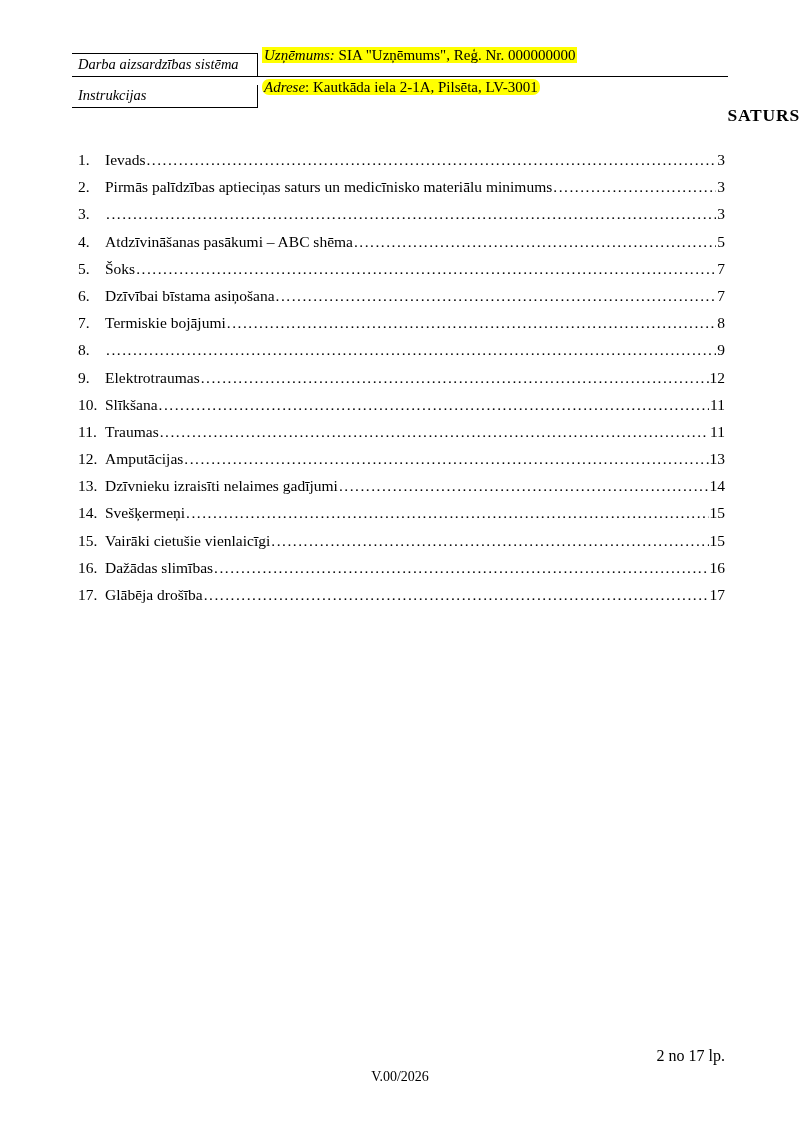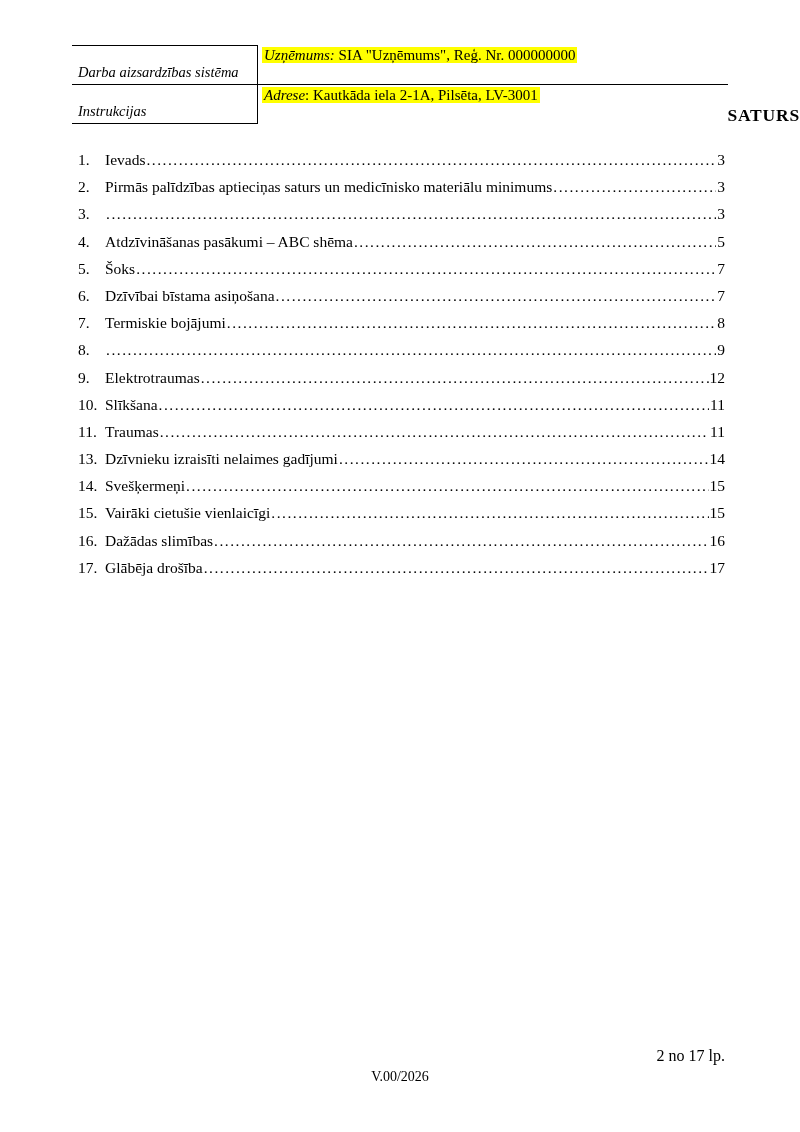--- a/index.html
+++ b/index.html
@@ -21,22 +21,23 @@
     top: 45px;
     width: 656px;
     font-size: 14.5px;
   }
   .hdr-row { display: flex; align-items: stretch; }
   .hdr-row1 { border-bottom: 1.4px solid #000; }
   .hdr-cell-left {
     width: 186px;
     flex: none;
     border-right: 1.4px solid #000;
-    padding: 18px 8px 3px 6px;
+    padding: 2px 8px 3px 6px;
     font-style: italic;
+    margin-top: 8px;
   }
   .hdr-row1 .hdr-cell-left { border-top: 1.4px solid #000; }
   .hdr-row2 .hdr-cell-left { border-bottom: 1.4px solid #000; }
   .hdr-cell-right { flex: 1; padding: 2px 0 3px 4px; font-size: 15px; }
   .hl { padding: 0 2px; }
   .hl .lbl { font-style: italic; }
 
   
   .doc-title {
     position: absolute;
@@ -101,21 +102,21 @@
   <div class="doc-header">
     <div class="hdr-row hdr-row1">
       <div class="hdr-cell-left">Darba aizsardzības sistēma</div>
       <div class="hdr-cell-right">
         <span class="hl" style="background: rgb(255, 255, 0);"><span class="lbl">Uzņēmums:</span><span> SIA "Uzņēmums", Reģ. Nr. 000000000</span></span>
       </div>
     </div>
     <div class="hdr-row hdr-row2">
       <div class="hdr-cell-left">Instrukcijas</div>
       <div class="hdr-cell-right">
-        <span class="hl" style="background: rgb(255, 255, 0);"><span class="lbl">Adrese</span><span>: Kautkāda iela 2-1A, Pilsēta, LV-3001</span></span>
+        <span class="hl" style="background: rgb(255, 255, 0); border-radius: 7px;"><span class="lbl">Adrese</span><span>: Kautkāda iela 2-1A, Pilsēta, LV-3001</span></span>
       </div>
     </div>
   </div>
 
   <div class="doc-title">SATURS</div>
 
   <div class="toc">
   <div class="toc-row">
     <span class="toc-num">1.</span>
     <span class="toc-label">Ievads</span>
@@ -184,20 +185,26 @@
     <span class="toc-page">11</span>
   </div>
 
   <div class="toc-row">
     <span class="toc-num">11.</span>
     <span class="toc-label">Traumas</span>
     <span class="toc-leader"></span>
     <span class="toc-page">11</span>
   </div>
 
+  <div class="toc-row">
+    <span class="toc-num">12.</span>
+    <span class="toc-label">Amputācijas</span>
+    <span class="toc-leader"></span>
+    <span class="toc-page">13</span>
+  </div>
 
   <div class="toc-row">
     <span class="toc-num">13.</span>
     <span class="toc-label">Dzīvnieku izraisīti nelaimes gadījumi</span>
     <span class="toc-leader"></span>
     <span class="toc-page">14</span>
   </div>
 
   <div class="toc-row">
     <span class="toc-num">14.</span>

